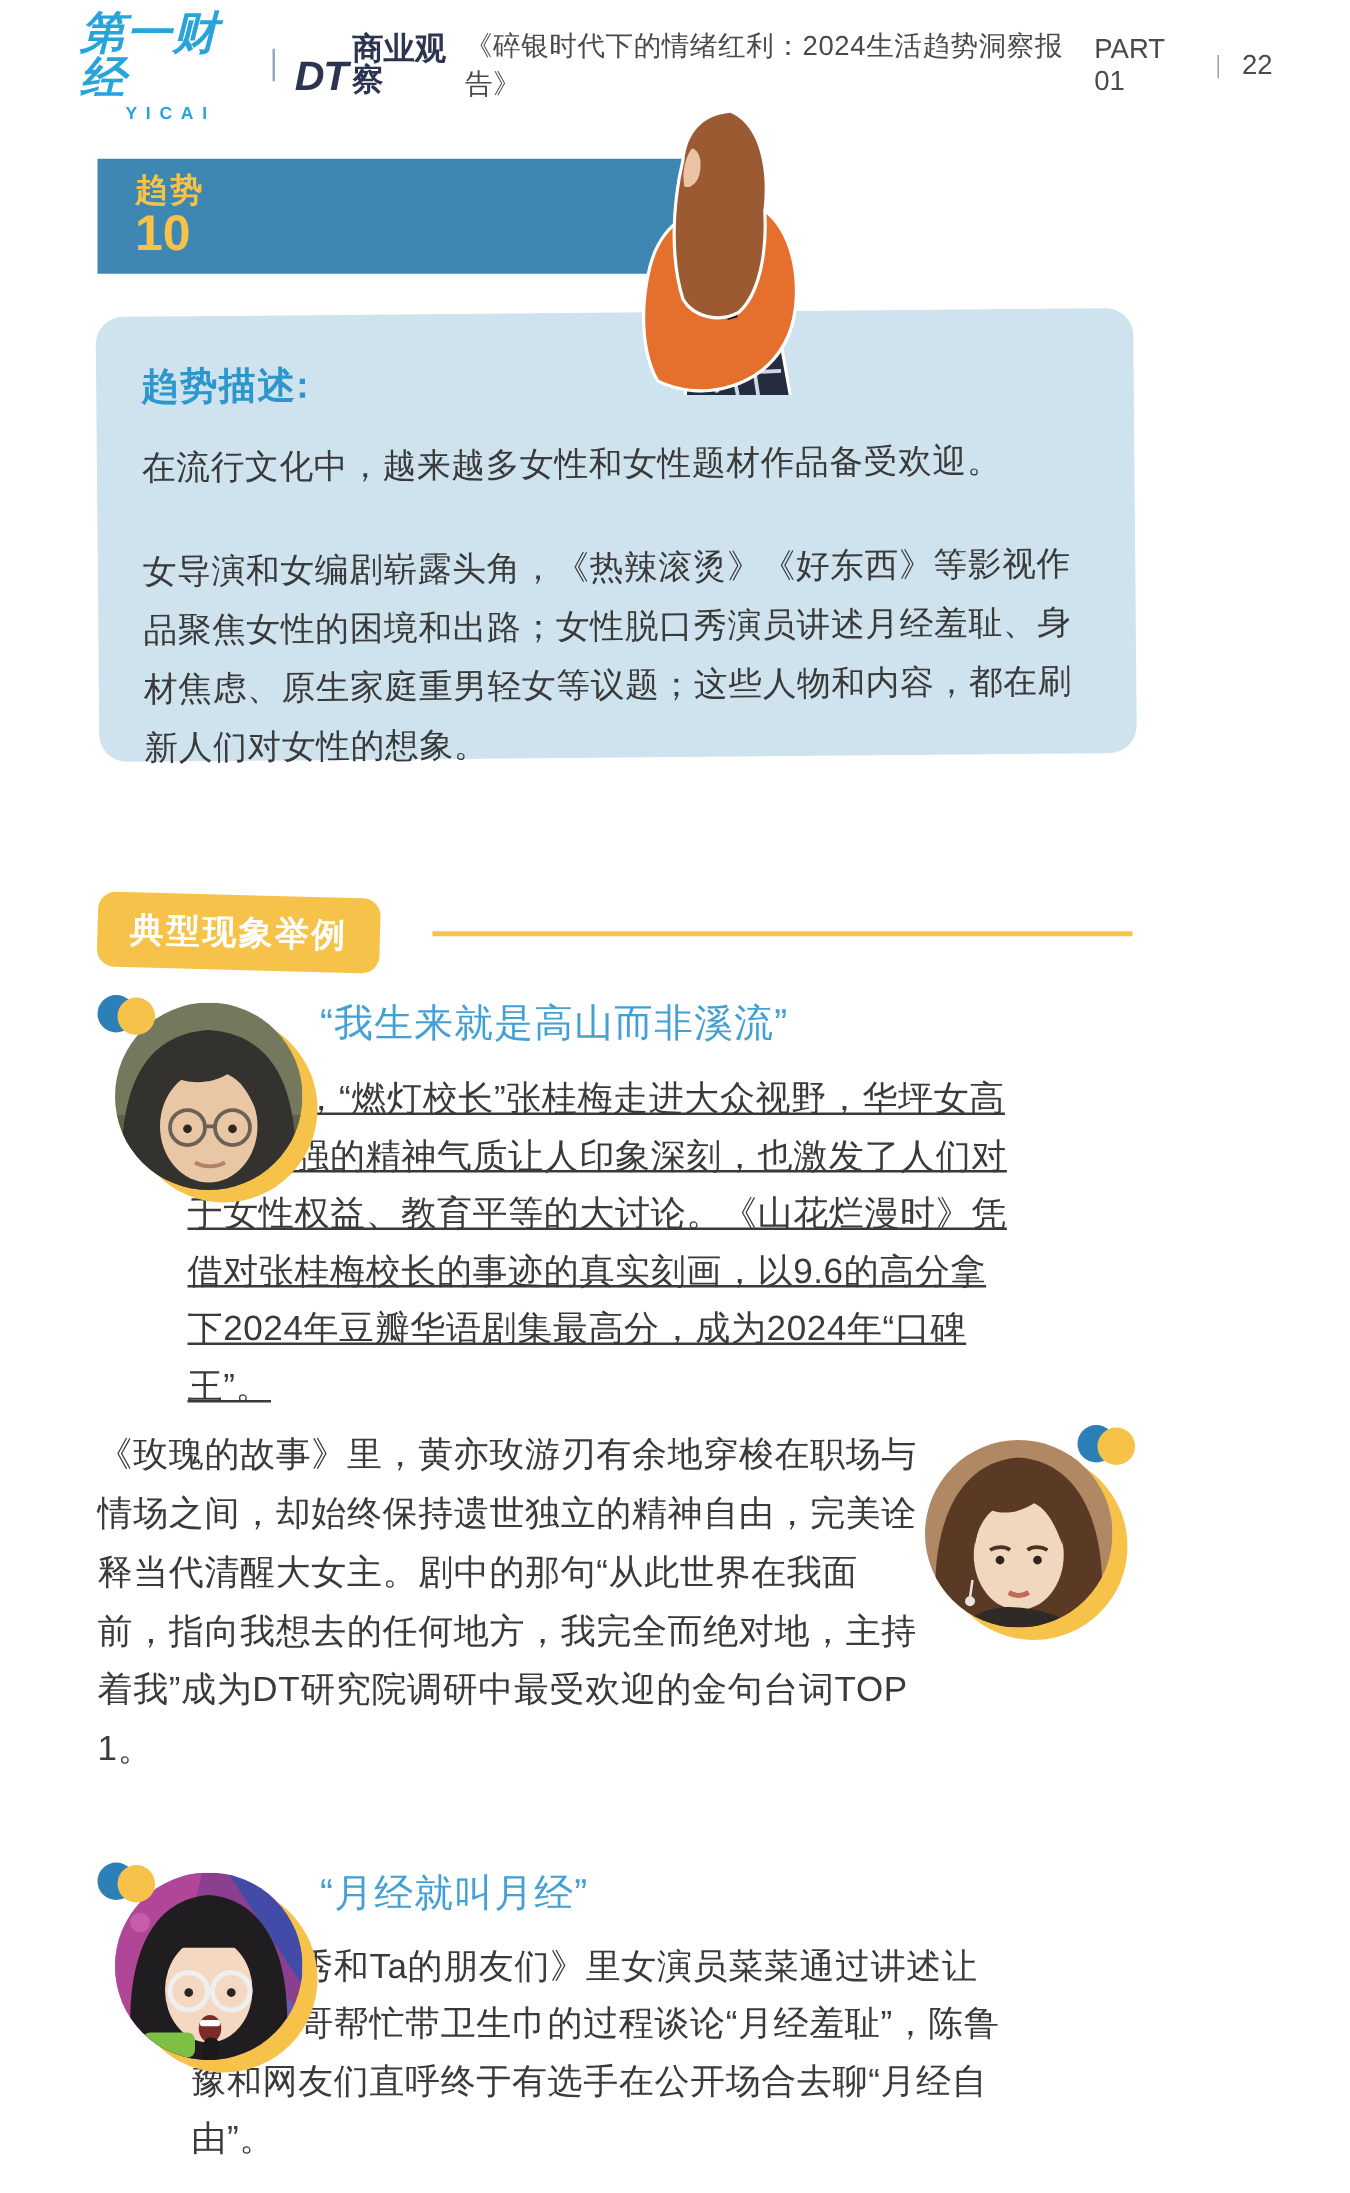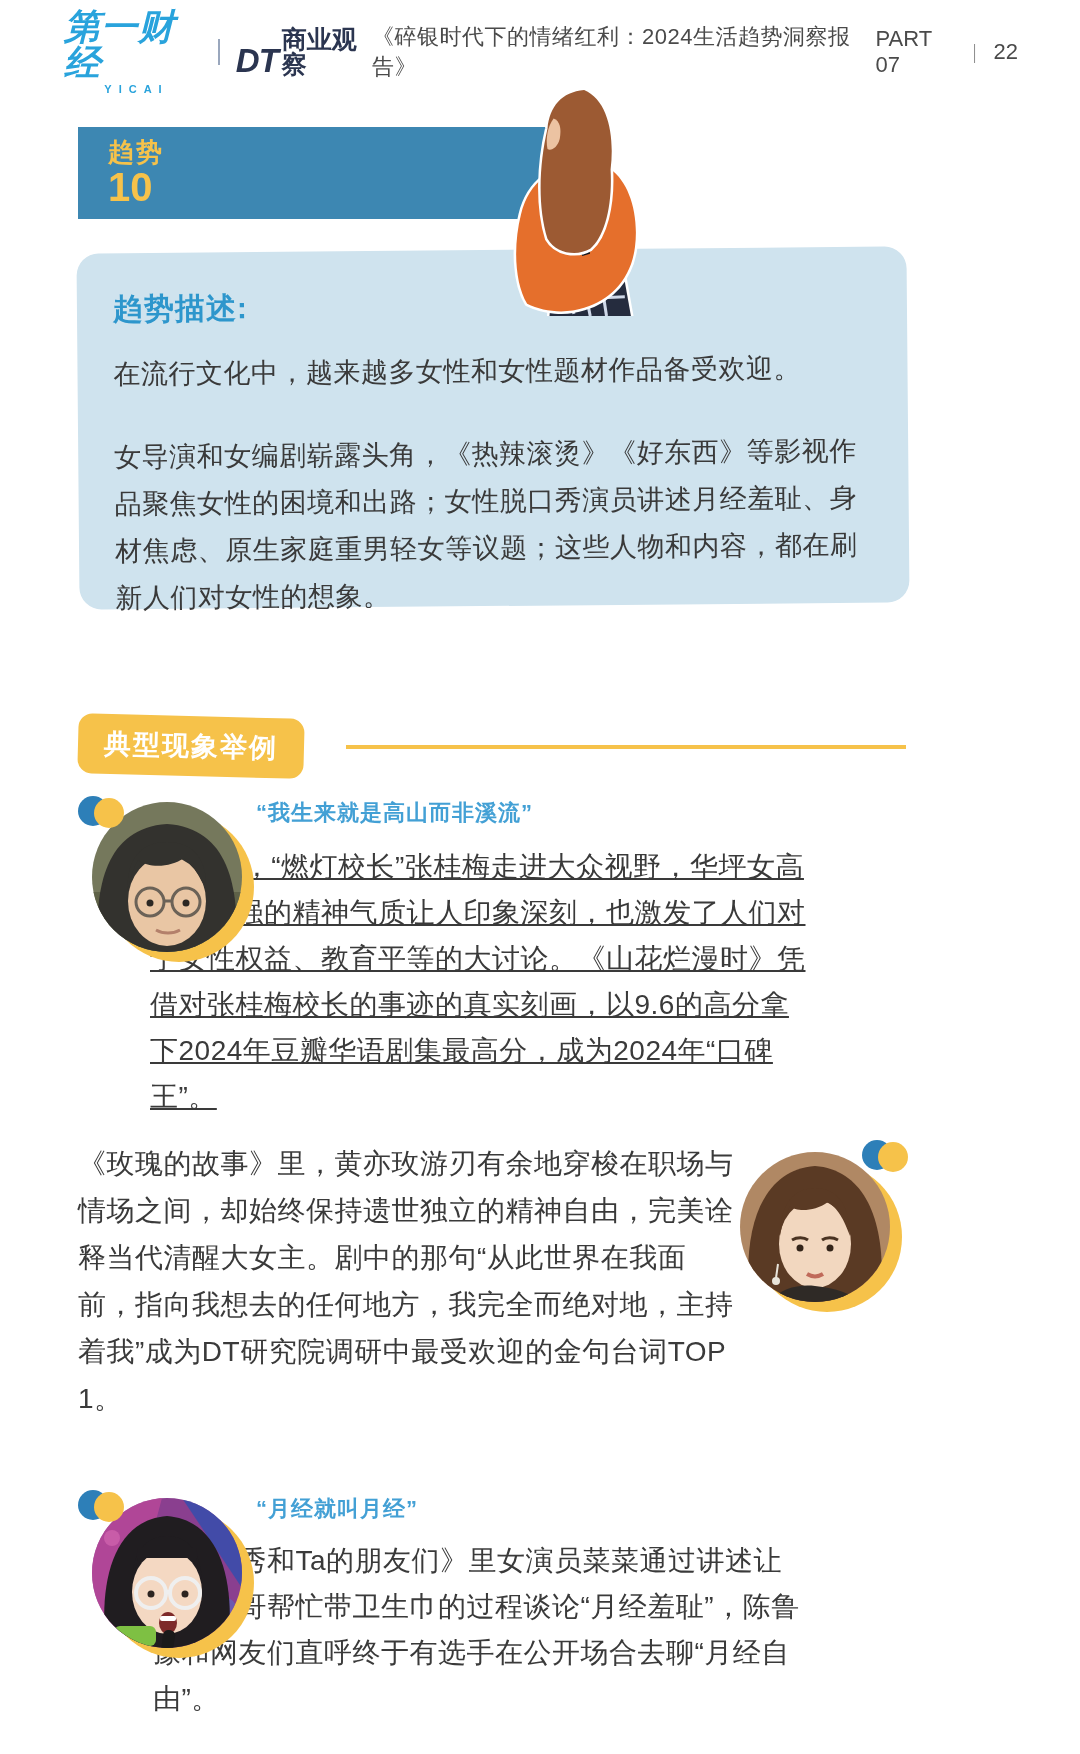--- a/index.html
+++ b/index.html
@@ -22,21 +22,21 @@
   }
 
   
   .header-bar{
     position:absolute;left:64px;right:62px;top:26px;height:52px;
     display:flex;align-items:center;justify-content:space-between;
   }
   .logo-group{display:flex;align-items:center;gap:16px;}
   .yicai-logo{display:flex;flex-direction:column;align-items:center;line-height:1;}
   .yicai-main{font-size:36px;font-weight:900;font-style:italic;color:var(--logo_blue,#29a3dc);letter-spacing:1px;}
-  .yicai-sub{font-size:11px;font-weight:700;color:var(--logo_blue,#29a3dc);letter-spacing:7px;margin-top:3px;padding-left:7px;}
+  .yicai-sub{font-size:14px;font-weight:700;color:var(--logo_blue,#29a3dc);letter-spacing:7px;margin-top:3px;padding-left:7px;}
   .logo-divider{width:2px;height:26px;background:#9aa7bd;}
   .dt-logo{display:flex;align-items:flex-end;line-height:1;color:var(--logo_navy,#2b3550);}
   .dt-prefix{font-size:33px;font-weight:900;font-style:italic;letter-spacing:-1px;margin-right:4px;}
   .dt-suffix{font-size:25px;font-weight:900;}
   .header-right{display:flex;align-items:center;gap:16px;font-size:22px;color:var(--header_text,#4a4a4a);}
   .header-report-title{letter-spacing:0.5px;}
   .header-sep{color:#8a8a8a;font-size:20px;transform:scaleX(.6);}
   
   .trend-banner{
     position:absolute;left:78px;top:127px;width:530px;height:92px;
@@ -87,21 +87,21 @@
   .ex2-photo{right:18px;top:30px;}
   .ex3-photo{left:14px;top:20px;}
 
   .deco-icon{position:absolute;z-index:3;display:flex;}
   .deco-icon .c-blue{width:30px;height:30px;border-radius:50%;background:#2d7fb8;}
   .deco-icon .c-yellow{width:30px;height:30px;border-radius:50%;background:var(--accent_yellow,#f6c24a);margin-left:-14px;margin-top:2px;}
   .ex1-icon{left:0;top:6px;}
   .ex2-icon{right:0;top:18px;}
   .ex3-icon{left:0;top:12px;}
 
-  .example-title{font-size:22px;font-weight:700;color:var(--title_blue,#43a0d5);letter-spacing:1px;}
+  .example-title{font-size:31px;font-weight:400;color:var(--title_blue,#43a0d5);letter-spacing:1px;}
   .ex1-title{margin-left:178px;padding-top:8px;}
   .ex2-title{width:662px;text-align:right;padding-top:14px;}
   .ex3-title{margin-left:178px;padding-top:16px;}
 
   .example-body{font-size:28px;line-height:46px;letter-spacing:0.5px;color:var(--body_text,#3a3a3a);}
   .ex1-body{margin-left:72px;margin-top:16px;width:656px;text-decoration:underline;}
   .ex2-body{margin-top:18px;width:658px;line-height:47px;}
   .ex3-body{margin-left:75px;margin-top:14px;width:656px;}
 </style>
 </head>
@@ -114,21 +114,21 @@
       <span class="yicai-sub">YICAI</span>
     </div>
     <div class="logo-divider"></div>
     <div class="dt-logo">
       <span class="dt-prefix">DT</span>
       <span class="dt-suffix">商业观察</span>
     </div>
   </div>
   <div class="header-right">
     <span class="header-report-title">《碎银时代下的情绪红利：2024生活趋势洞察报告》</span>
-    <span>PART 07</span>
+    <span>PART 01</span>
     <span class="header-sep">|</span>
     <span>22</span>
   </div>
 </div>
 
 <div class="trend-banner">
   <div class="trend-num-col">
     <span class="trend-label">趋势</span>
     <span class="trend-number">10</span>
   </div>

